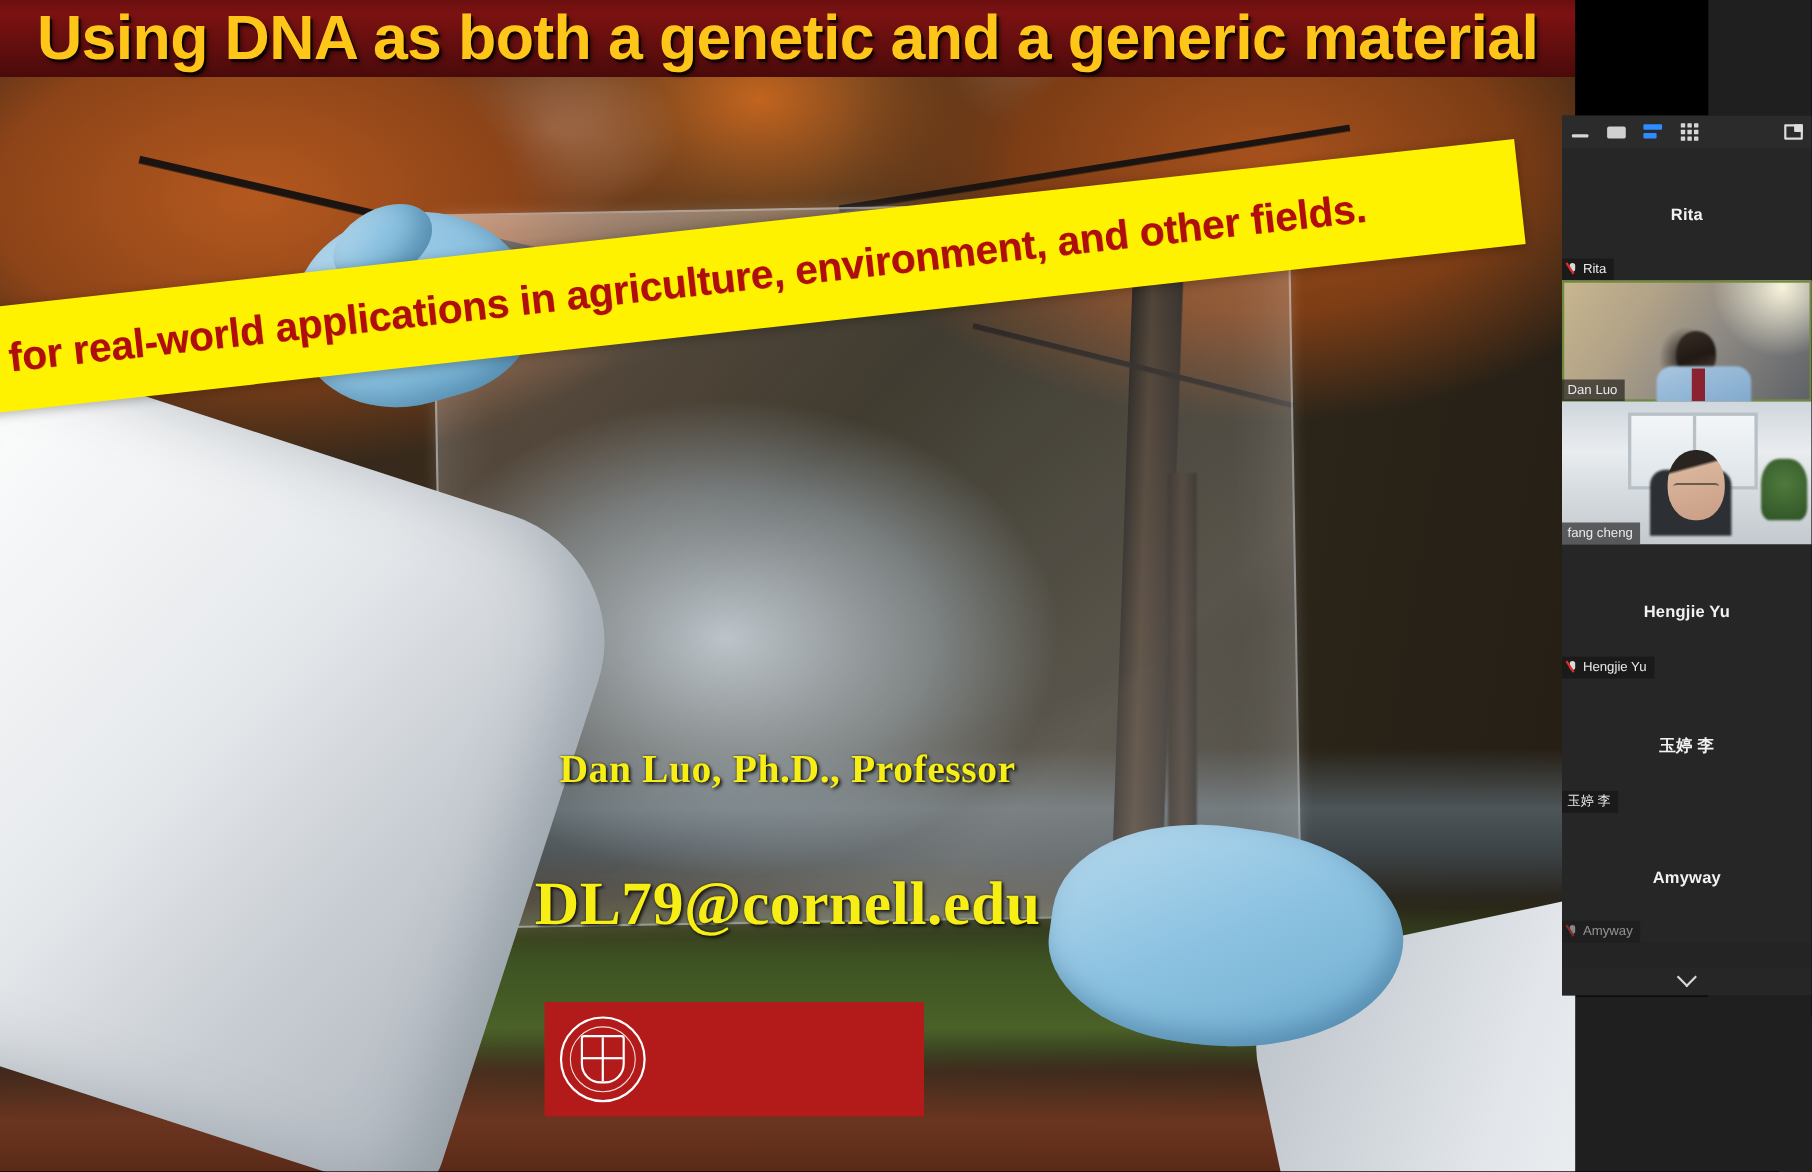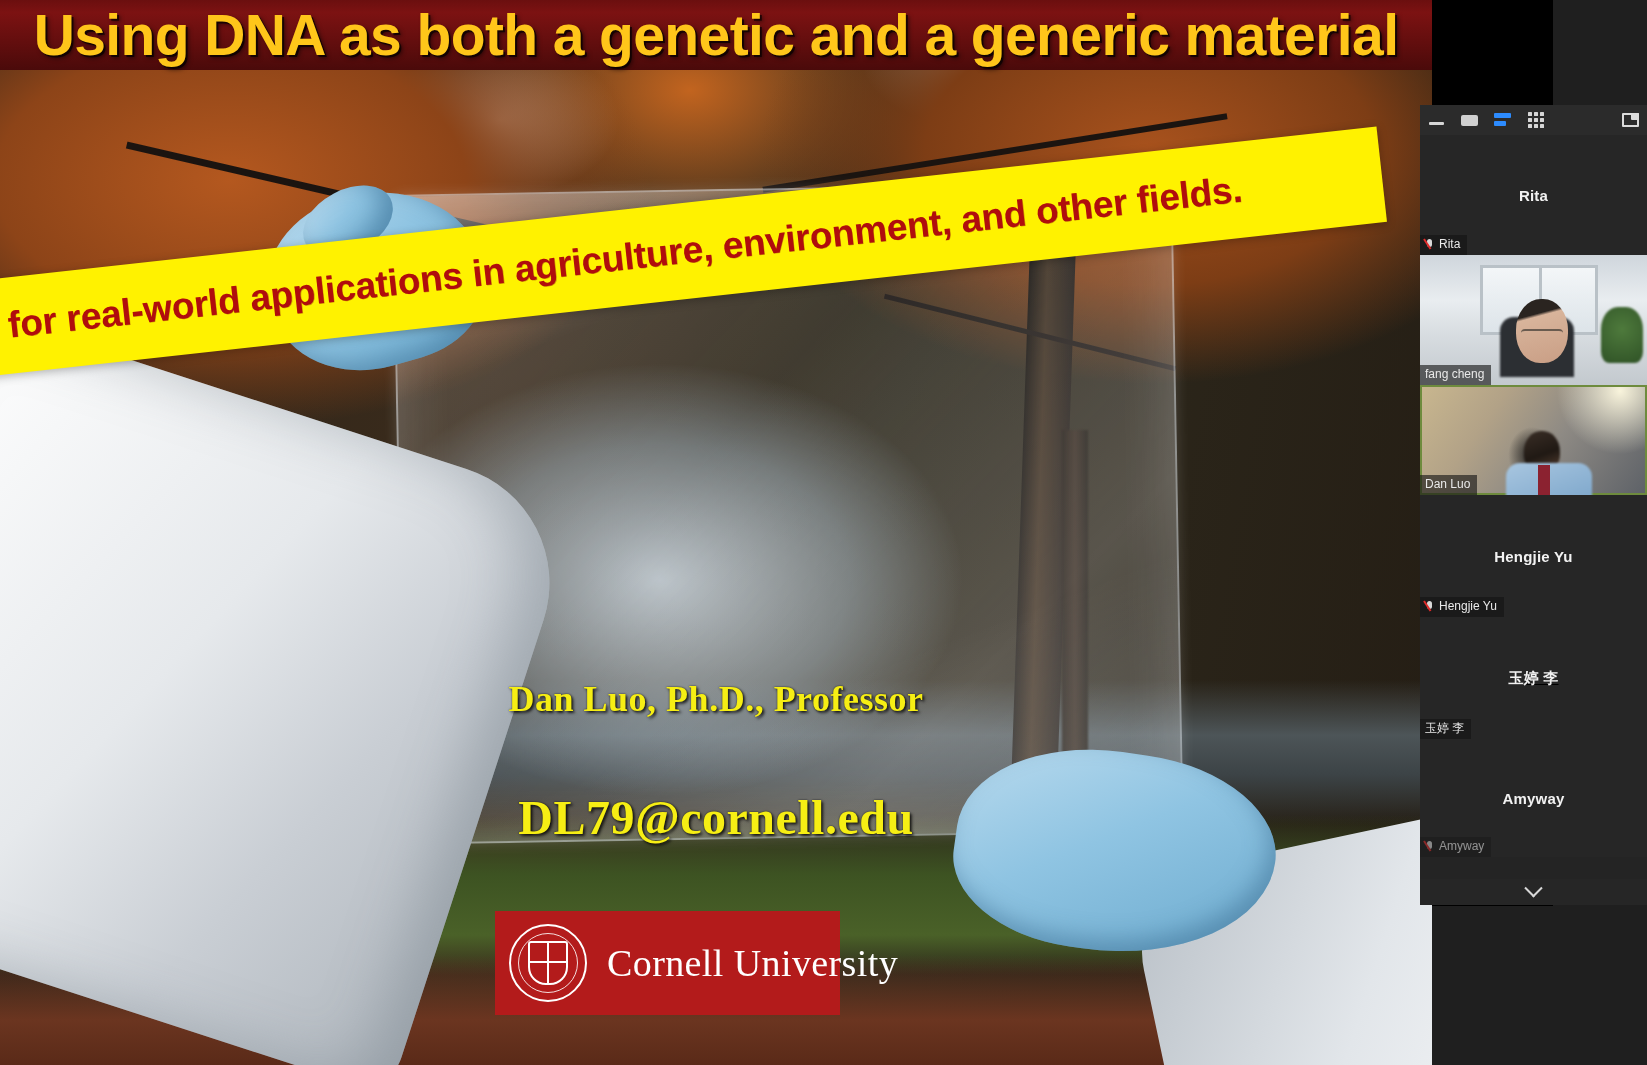--- a/index.html
+++ b/index.html
@@ -132,21 +132,21 @@
 
   
   .presenter, .email {
     position: absolute; width: 1432px; text-align: center;
     font-family: "Liberation Serif", serif; font-weight: bold;
     color: #f6ee14;
     text-shadow: 2px 2px 3px rgba(0,0,0,.75), 0 0 2px rgba(0,0,0,.7);
     white-space: nowrap;
   }
   .presenter { top: 678px; font-size: 36px; letter-spacing: .5px; }
-  .email     { top: 790px; font-size: 48px; letter-spacing: .5px; }
+  .email     { top: 790px; font-size: 56px; letter-spacing: .5px; }
 
   
   .cornell {
     position: absolute; left: 495px; top: 911px; width: 345px; height: 104px;
     background: #b31b1b; display: flex; align-items: center; padding-left: 14px;
   }
   .seal {
     width: 78px; height: 78px; border-radius: 50%;
     border: 2.5px solid #ffffff; position: relative; flex: none;
     display: flex; align-items: center; justify-content: center;
@@ -316,21 +316,20 @@
       <div class="banner-text">for real-world applications in agriculture, environment, and other fields.</div>
     </div>
 
     <div class="presenter">Dan Luo, Ph.D., Professor</div>
     <div class="email">DL79@cornell.edu</div>
 
     <div class="cornell">
       <div class="seal">
         <div class="shield"></div>
       </div>
-      <div class="cornell-name">Cornell University</div>
     </div>
   </div>
 
   <div class="zoom-panel">
 
     <div class="zoom-toolbar">
       <div class="tb-icon">
           <div class="ic-min"></div>
         </div>
       <div class="tb-icon">
@@ -361,52 +360,52 @@
         </div>
     </div>
 
     <div class="tiles">
 
       <div class="tile avatar-tile" style="height:120px;">
         <div class="tile-bigname">Rita</div>
         <div class="tile-label">
           <span class="mic-mute"></span>
           <span>Rita</span>
+        </div>
+      </div>
+
+      <div class="tile active thumb-danluo" style="height:110px;">
+        <div class="head"></div>
+        <div class="shirt"></div>
+        <div class="tie"></div>
+        <div class="tile-label">
+          <span>Dan Luo</span>
         </div>
       </div>
 
       <div class="tile thumb-fang" style="height:130px;">
         <div class="window"></div>
         <div class="chair"></div>
         <div class="head2"></div>
         <div class="glasses"></div>
         <div class="plant"></div>
         <div class="tile-label">
           <span>fang cheng</span>
         </div>
       </div>
 
-      <div class="tile active thumb-danluo" style="height:110px;">
-        <div class="head"></div>
-        <div class="shirt"></div>
-        <div class="tie"></div>
-        <div class="tile-label">
-          <span>Dan Luo</span>
-        </div>
-      </div>
-
       <div class="tile avatar-tile" style="height:122px;">
         <div class="tile-bigname">Hengjie Yu</div>
         <div class="tile-label">
           <span class="mic-mute"></span>
           <span>Hengjie Yu</span>
         </div>
       </div>
 
-      <div class="tile avatar-tile" style="height:122px;text-decoration:underline;">
+      <div class="tile avatar-tile" style="height:122px;">
         <div class="tile-bigname">玉婷 李</div>
         <div class="tile-label">
           <span>玉婷 李</span>
         </div>
       </div>
 
       <div class="tile avatar-tile" style="height:118px;">
         <div class="tile-bigname">Amyway</div>
         <div class="tile-label" style="opacity:.55;">
           <span class="mic-mute"></span>

